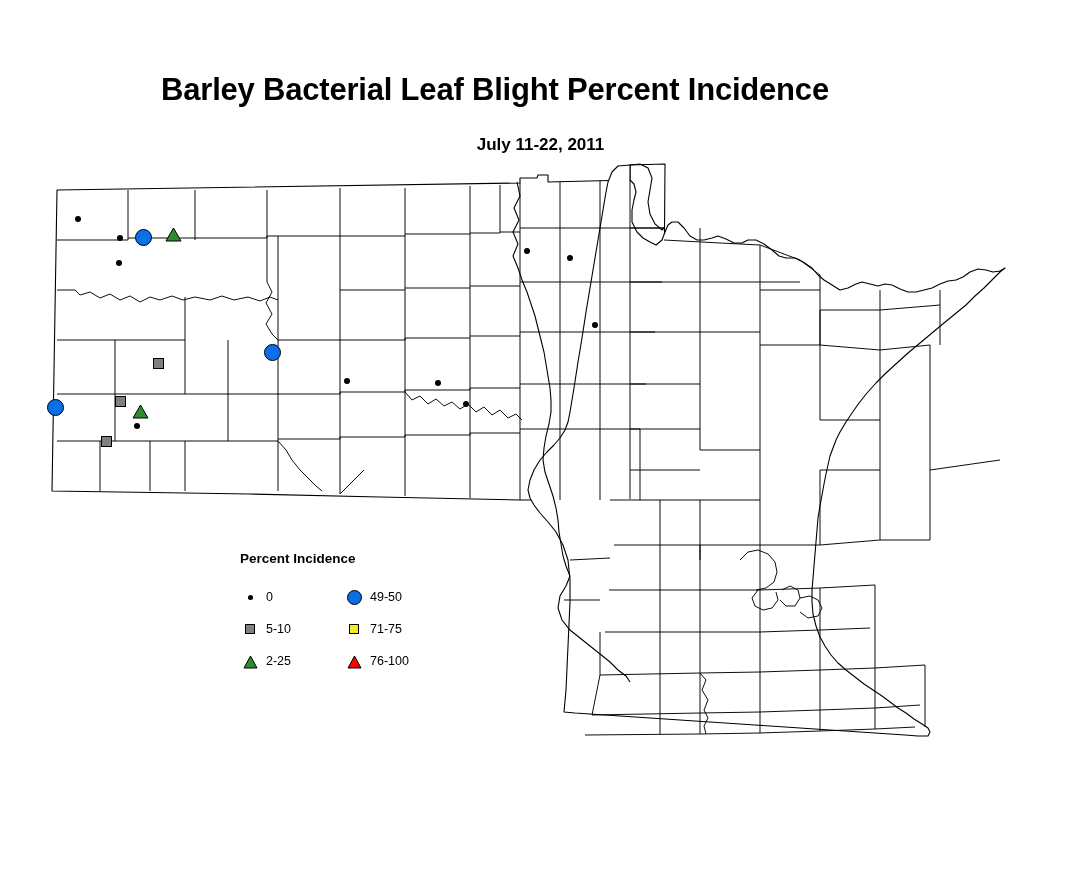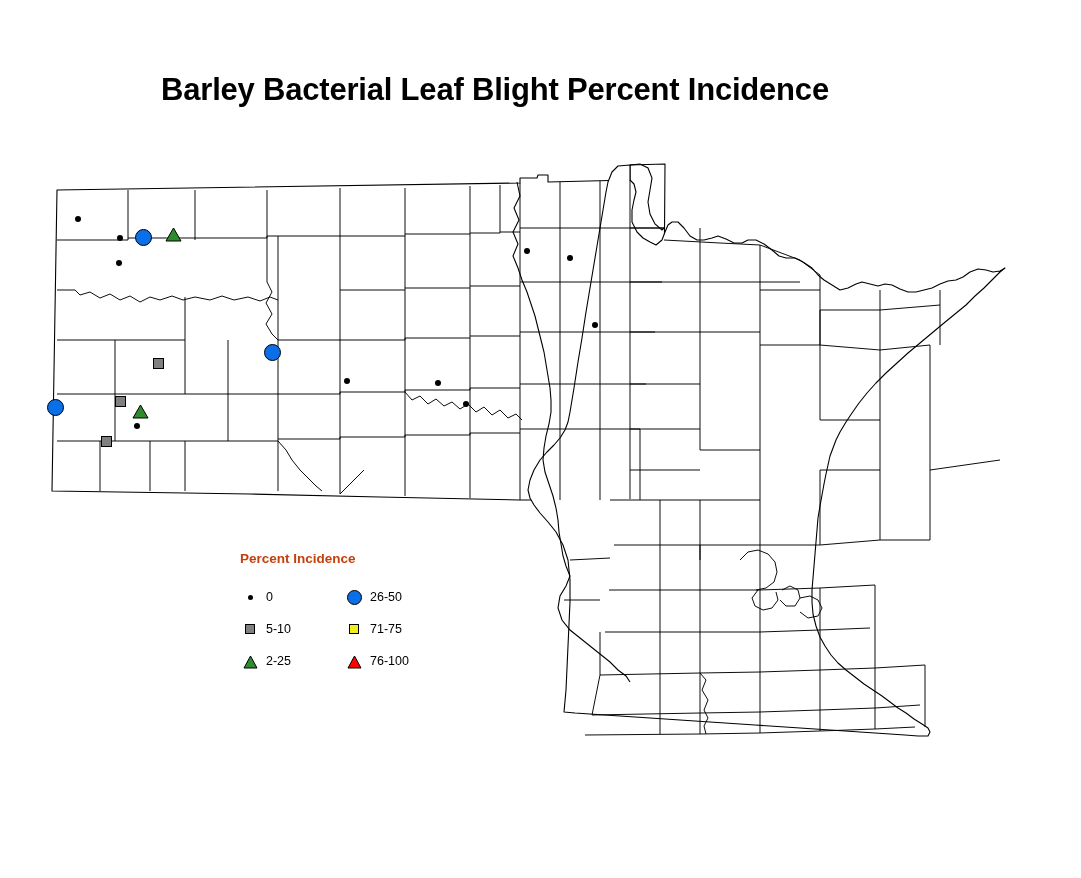--- a/index.html
+++ b/index.html
@@ -48,21 +48,21 @@
     top: 548px;
     width: 220px;
     height: 130px;
   }
   #legend-title {
     position: absolute;
     left: 8px;
     top: 3px;
     font-size: 13.5px;
     font-weight: bold;
-    color: #c2410c;
+    color: #000000;
     white-space: nowrap;
   }
   .legend-item {
     position: absolute;
     height: 22px;
   }
   .legend-sym {
     position: absolute;
     left: 0;
     top: 0;
@@ -126,20 +126,21 @@
     box-sizing: border-box;
   }
   .pt-tri { width: 17px; height: 15px; }
 </style>
 </head>
 <body>
 
 <div id="page">
 
   <div id="title">Barley Bacterial Leaf Blight Percent Incidence</div>
+  <div id="subtitle">July 11-22, 2011</div>
 
   <svg id="map-svg" width="1081" height="878" viewBox="0 0 1081 878">
     <g fill="#ffffff" stroke="#000000" stroke-width="1.1" stroke-linejoin="round">
 
       <path d="
         M57,190 L520,183 L520,178 L537,178 L538,175 L548,175 L548,182
         L630,180 L630,165 L665,164 L664,300
         L659,300 L657,330 L651,345 L648,360 L646,375 L643,392 L641,408
         L639,425 L637,443 L636,460 L634,478 L631,492 L625,500
         L560,500 L520,500 L380,497 L250,494 L185,493 L52,491 Z"></path>
@@ -363,21 +364,21 @@
             <span class="sym-tri"><svg width="15" height="14" viewBox="0 0 15 14">
                 <polygon points="7.5,1 14,13 1,13" fill="#2E8B2E" stroke="#000000" stroke-width="1"></polygon>
               </svg></span>
           </span>
           <span class="legend-lbl">2-25</span>
         </div>
         <div class="legend-item" style="left: 112px; top: 38px;">
           <span class="legend-sym">
             <span class="sym-circle" style="background: rgb(11, 111, 232);"></span>
           </span>
-          <span class="legend-lbl">26-50</span>
+          <span class="legend-lbl">49-50</span>
         </div>
         <div class="legend-item" style="left: 112px; top: 70px;">
           <span class="legend-sym">
             <span class="sym-square" style="background: rgb(239, 239, 30);"></span>
           </span>
           <span class="legend-lbl">71-75</span>
         </div>
         <div class="legend-item" style="left: 112px; top: 102px;">
           <span class="legend-sym">
             <span class="sym-tri"><svg width="15" height="14" viewBox="0 0 15 14">

